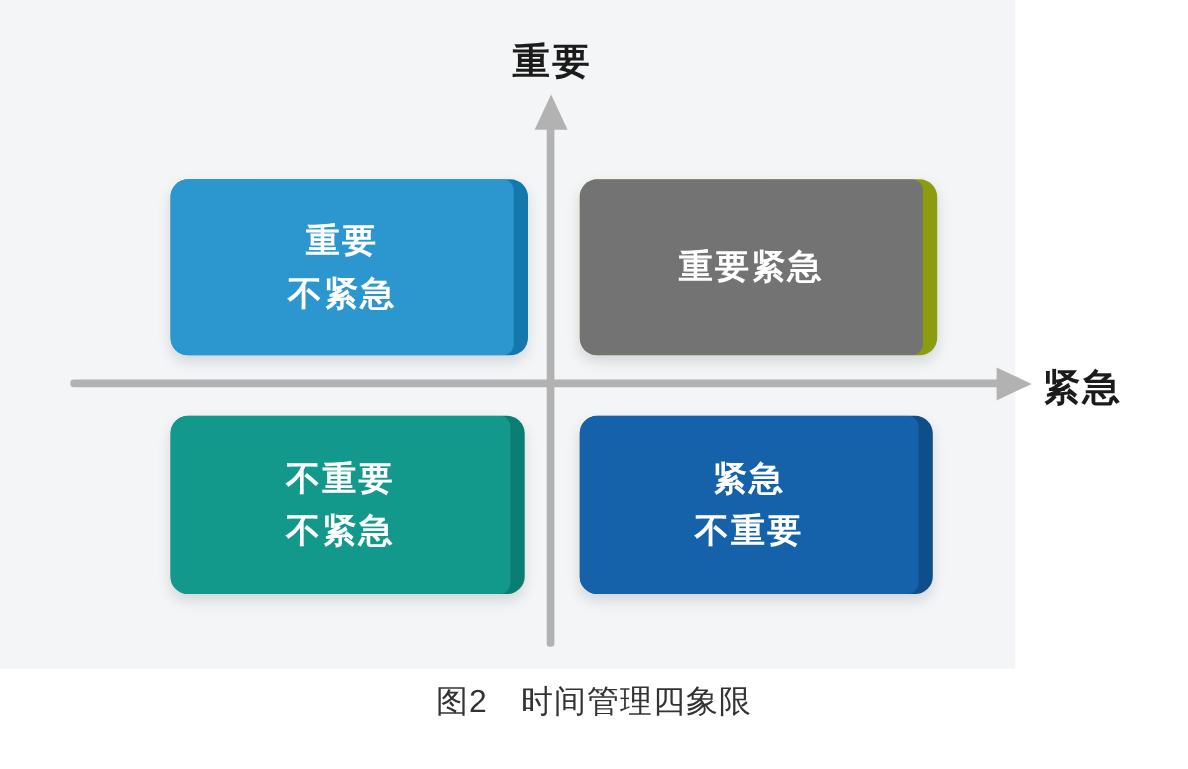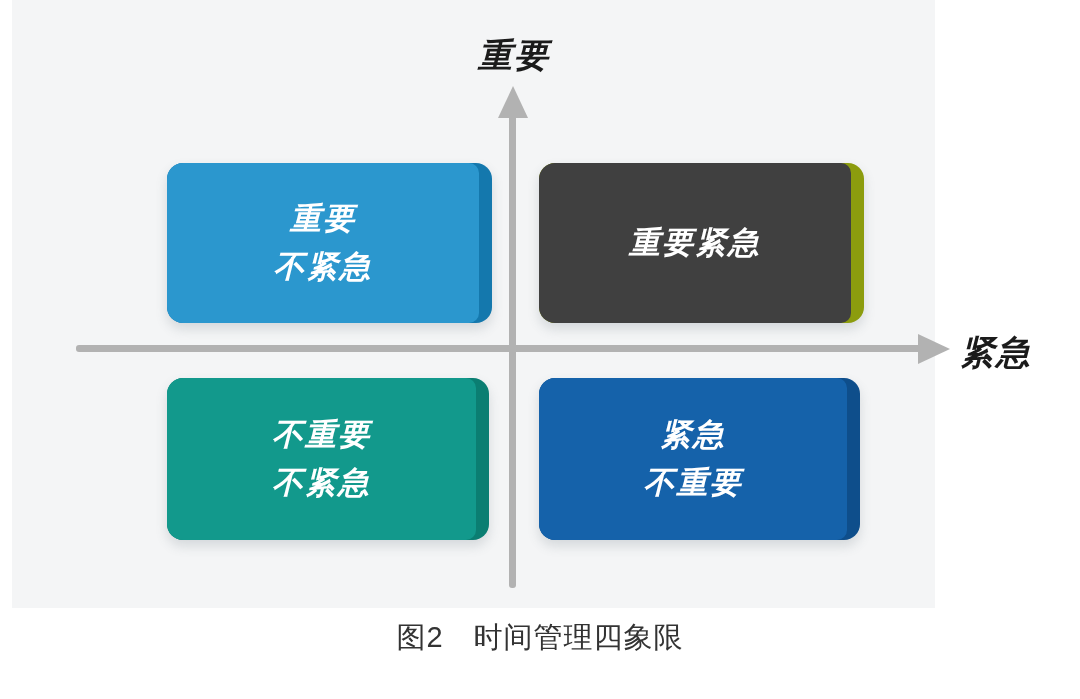--- a/index.html
+++ b/index.html
@@ -10,24 +10,23 @@
   .canvas {
     position: relative;
     width: 1080px;
     height: 699px;
     overflow: hidden;
     background: #ffffff;
   }
   
   .diagram-area {
     position: absolute;
-    left: 12px; top: 0;
+    left: 0; top: 0;
     width: 923px;
     height: 617px;
-    font-style: italic;
   }
   
   .axis-shaft-v {
     position: absolute;
     left: 497px;
     top: 114px;
     width: 7px;
     height: 474px;
     border-radius: 3px;
   }
@@ -145,21 +144,21 @@
     <div class="axis-label x">紧急</div>
 
     <div class="quad tl" style="background-color: rgb(20, 120, 173);">
       <div class="quad-face" style="background-color: rgb(43, 151, 206);">
         <span class="quad-line">重要</span>
         <span class="quad-line">不紧急</span>
       </div>
     </div>
 
     <div class="quad tr" style="background-color: rgb(140, 156, 14);">
-      <div class="quad-face" style="background-color: #404040;">
+      <div class="quad-face" style="background-color: #737373;">
         <span class="quad-line">重要紧急</span>
 
       </div>
     </div>
 
     <div class="quad bl" style="background-color: rgb(11, 126, 114);">
       <div class="quad-face" style="background-color: rgb(18, 153, 140);">
         <span class="quad-line">不重要</span>
         <span class="quad-line">不紧急</span>
       </div>

